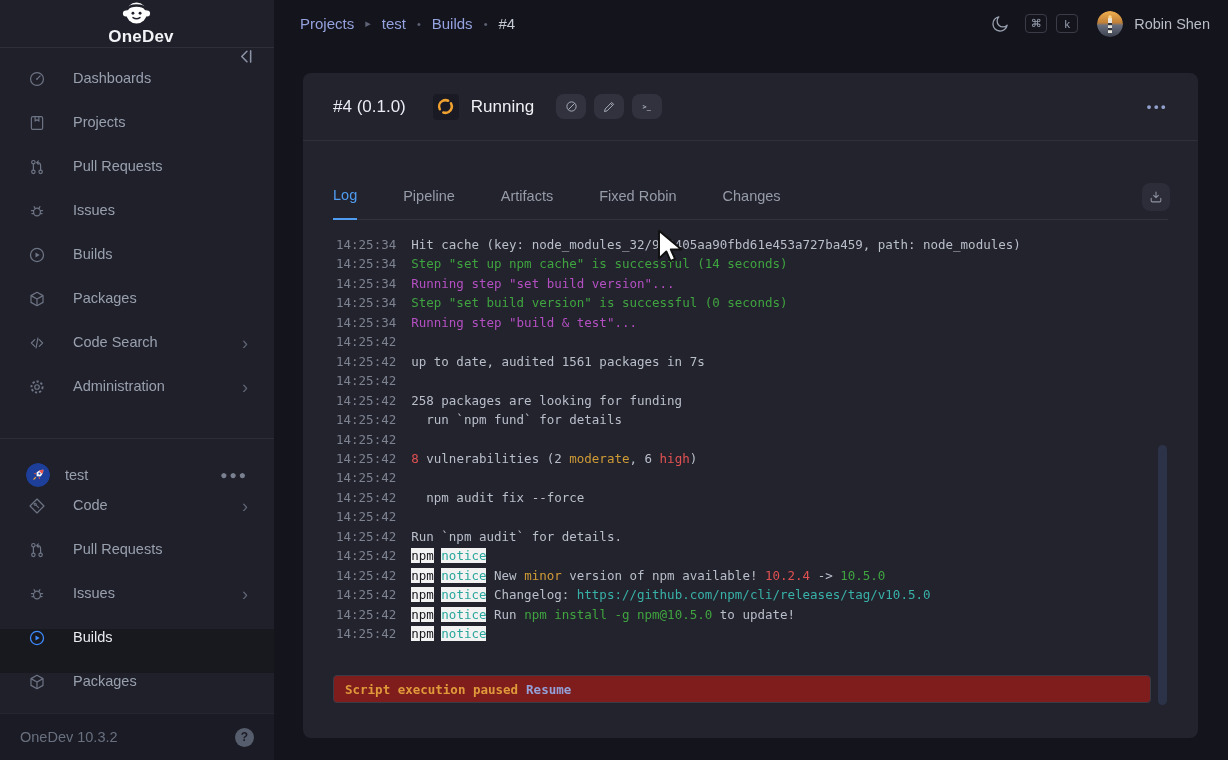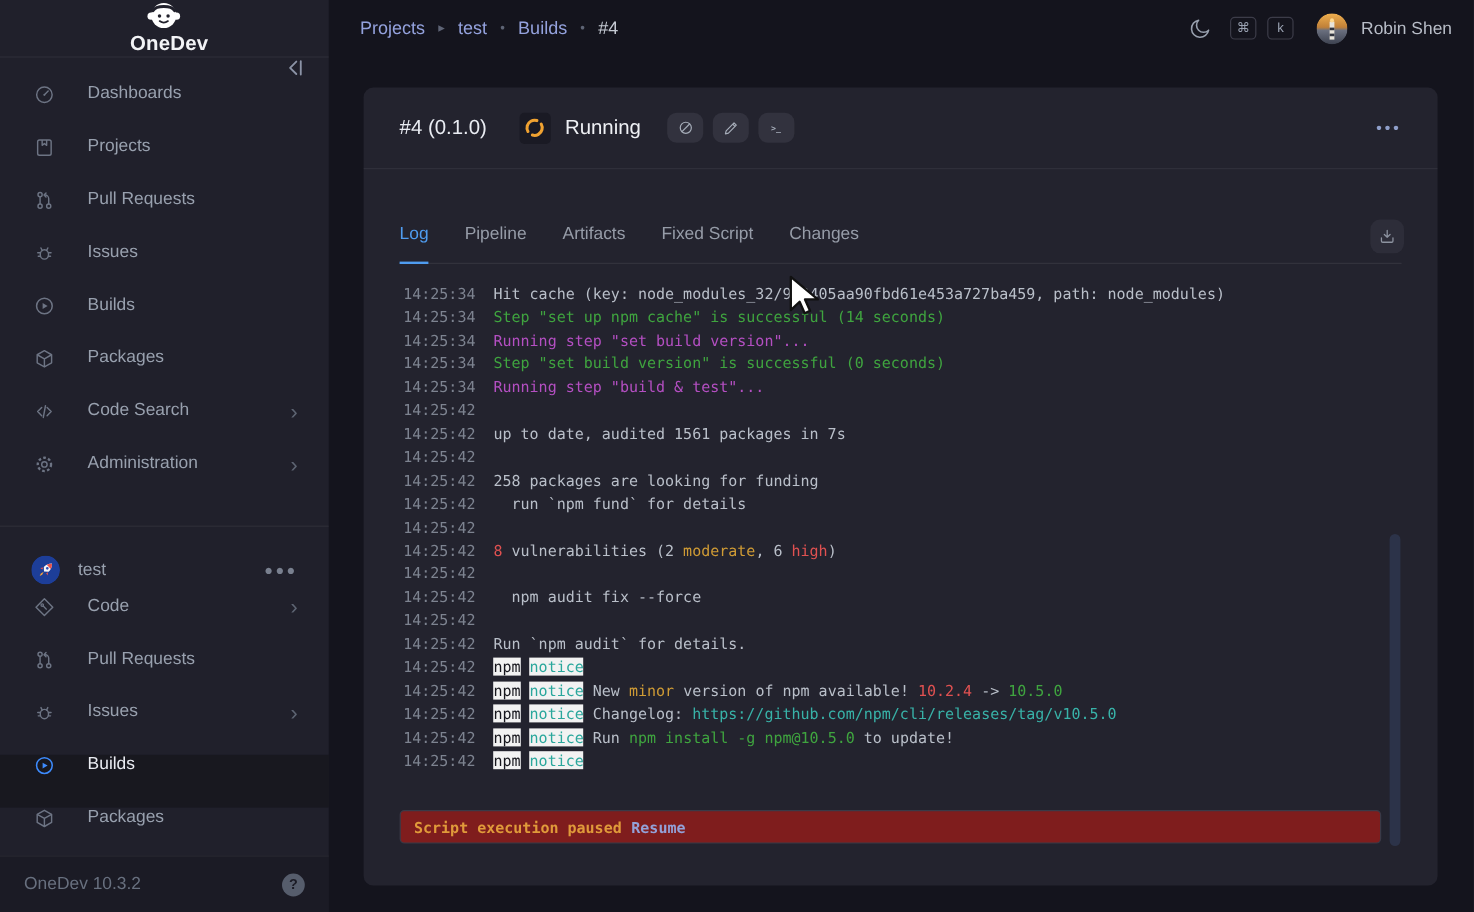--- a/index.html
+++ b/index.html
@@ -46,21 +46,21 @@
   .card-header{height:67px;display:flex;align-items:center;padding:0 30px;border-bottom:1px solid rgba(255,255,255,.06);}
   .build-title{font-size:17px;color:#e9ecf2;}
   .status{display:flex;align-items:center;margin-left:27px;gap:12px;}
   .spinner-tile{width:26px;height:26px;background:#1a1a24;border-radius:4px;display:flex;align-items:center;justify-content:center;}
   .status-label{font-size:17px;color:#eef0f4;}
   .actions{display:flex;gap:8px;margin-left:22px;}
   .action-btn{width:30px;height:25px;border-radius:8px;background:#32323e;border:none;display:flex;align-items:center;justify-content:center;cursor:pointer;padding:0;}
   .action-btn .ic{width:15px;height:15px;color:#a6adb9;}
   .header-menu{margin-left:auto;color:#8f9fca;font-size:13px;letter-spacing:2.5px;cursor:pointer;font-weight:bold;}
   
-  .tabbar{margin:0 30px;padding-top:46px;display:flex;gap:30px;border-bottom:1px solid rgba(255,255,255,.07);}
+  .tabbar{margin:0 30px;padding-top:46px;display:flex;gap:46px;border-bottom:1px solid rgba(255,255,255,.07);align-items:flex-end;}
   .tab{padding-bottom:15px;font-size:14.5px;color:#969ca8;cursor:pointer;}
   .tab.active{color:#4f9cf0;border-bottom:2px solid #4f9cf0;margin-bottom:-1px;}
   .download-btn{position:absolute;right:28px;top:110px;width:28px;height:28px;border-radius:8px;background:#2d2d39;border:none;display:flex;align-items:center;justify-content:center;cursor:pointer;padding:0;}
   .download-btn .ic{width:16px;height:16px;color:#8d93a0;}
   
   .log-area{position:absolute;left:33px;right:52px;top:149px;bottom:86px;overflow:hidden;
     font-family:"DejaVu Sans Mono",monospace;font-size:12.5px;line-height:19.45px;padding-top:13px;}
   .log-line{white-space:pre;}
   .ts{color:#7d8390;margin-right:15px;}
   .seg-plain{color:#b9bfc9;}
@@ -392,21 +392,21 @@
             </svg></span>
         </button>
     </span>
     <span class="header-menu">•••</span>
   </div>
 
   <div class="tabbar">
     <div class="tab active"><span>Log</span></div>
       <div class="tab"><span>Pipeline</span></div>
       <div class="tab"><span>Artifacts</span></div>
-      <div class="tab"><span>Fixed Script</span></div>
+      <div class="tab"><span>Fixed Robin</span></div>
       <div class="tab"><span>Changes</span></div>
   </div>
   <button class="download-btn">
     <span class="ic">
       <svg viewBox="0 0 24 24">
           <use href="#download-icon"></use>
         </svg>
     </span>
   </button>
 

